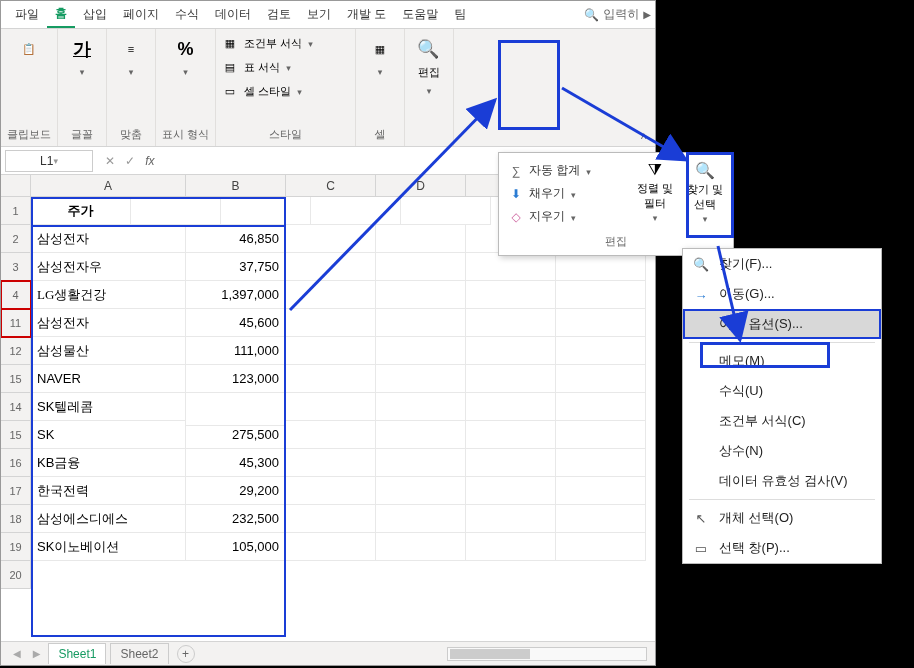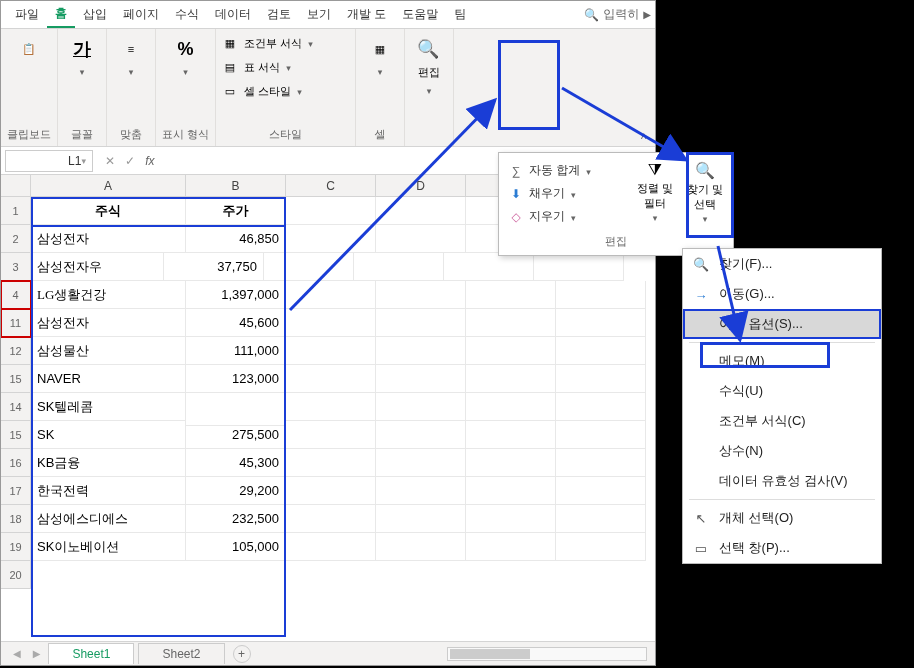--- a/index.html
+++ b/index.html
@@ -21,21 +21,21 @@
 .big-btn { display: flex; flex-direction: column; align-items: center; gap: 4px; padding: 4px 6px; font-size: 11px; text-align: center; }
 .big-btn .icn { width: 24px; height: 24px; display: flex; align-items: center; justify-content: center; }
 .small-row { display: flex; align-items: center; gap: 6px; font-size: 11px; padding: 2px 0; }
 .small-row .icn { width: 16px; height: 16px; display: flex; align-items: center; justify-content: center; }
 .drop { font-size: 9px; color: #666; margin-top: 2px; }
 
 .collapse-caret { position: absolute; right: 8px; bottom: 4px; font-size: 11px; color: #666; }
 
 
 .fbar { display: flex; height: 28px; border-bottom: 1px solid #d4d4d4; align-items: center; background: #fff; }
-.name-box { width: 88px; height: 22px; margin: 0 4px; border: 1px solid #ccc; display: flex; align-items: center; padding: 0 6px; font-size: 12px; color: #333; justify-content: flex-end; }
+.name-box { width: 88px; height: 22px; margin: 0 4px; border: 1px solid #ccc; display: flex; align-items: center; padding: 0 6px; font-size: 12px; color: #333; justify-content: center; }
 .fx-area { display: flex; align-items: center; gap: 10px; padding: 0 8px; color: #999; }
 .fx-area .fx { font-style: italic; font-size: 12px; color: #666; }
 
 
 .grid-area { position: relative; height: 466px; overflow: hidden; }
 .corner { position: absolute; left: 0; top: 0; width: 30px; height: 22px; background: #f3f2f1; border-right: 1px solid #d4d4d4; border-bottom: 1px solid #d4d4d4; }
 .col-headers { position: absolute; left: 30px; top: 0; height: 22px; display: flex; }
 .col-h { border-right: 1px solid #d4d4d4; border-bottom: 1px solid #d4d4d4; background: #f3f2f1; text-align: center; line-height: 22px; font-size: 12px; color: #444; }
 .col-A { width: 155px; } .col-B { width: 100px; } .col-C { width: 90px; } .col-D { width: 90px; } .col-E { width: 90px; } .col-F { width: 90px; }
 
@@ -48,21 +48,21 @@
 .cell { border-right: 1px solid #e8e8e8; border-bottom: 1px solid #e8e8e8; padding: 0 6px; line-height: 28px; font-size: 13px; overflow: hidden; white-space: nowrap; }
 .cell.hdr { font-weight: bold; text-align: center; background: #fff; }
 .cell.num { text-align: right; }
 
 .blue-border { position: absolute; left: 30px; top: 22px; width: 255px; height: 440px; border: 2px solid #1a3dd6; pointer-events: none; }
 .blue-mid { position: absolute; left: 30px; top: 50px; width: 255px; height: 0; border-top: 2px solid #1a3dd6; pointer-events: none; }
 
 
 .sheet-tabs { position: absolute; bottom: 0; left: 0; right: 0; height: 24px; background: #f3f2f1; border-top: 1px solid #d4d4d4; display: flex; align-items: center; padding: 0 8px; gap: 4px; }
 .sheet-nav { color: #aaa; font-size: 10px; padding: 0 4px; }
-.sheet-tab { padding: 3px 23px; font-size: 12px; background: #fff; border: 1px solid #ccc; border-bottom: none; color: #169b62; }
+.sheet-tab { padding: 3px 9px; font-size: 12px; background: #fff; border: 1px solid #ccc; border-bottom: none; color: #169b62; }
 .sheet-tab.inactive { background: #f3f2f1; color: #666; }
 .add-sheet { width: 18px; height: 18px; border: 1px solid #ccc; border-radius: 50%; text-align: center; line-height: 16px; color: #666; margin-left: 4px; }
 .hscroll { margin-left: auto; width: 200px; height: 14px; border: 1px solid #ccc; background: #f9f9f9; position: relative; }
 .hscroll::before { content: ""; position: absolute; left: 2px; top: 1px; width: 80px; height: 10px; background: #ccc; }
 
 
 .edit-panel { position: absolute; left: 498px; top: 152px; width: 236px; border: 1px solid #bbb; background: #fff; box-shadow: 2px 2px 6px rgba(0,0,0,0.2); padding: 6px; z-index: 10; }
 .edit-panel .row1 { display: flex; gap: 6px; }
 .edit-panel .col1 { flex: 1; }
 .edit-panel .mini { display: flex; align-items: center; gap: 6px; padding: 3px 4px; font-size: 12px; color: #333; }
@@ -222,37 +222,36 @@
         <div class="row-h">14</div>
         <div class="row-h">15</div>
         <div class="row-h">16</div>
         <div class="row-h">17</div>
         <div class="row-h">18</div>
         <div class="row-h">19</div>
         <div class="row-h">20</div>
       </div>
     <div class="cells" id="cells">
         <div class="row">
-          <div class="cell hdr" style="width: 155px;">주식</div>
           <div class="cell hdr" style="width: 100px;">주가</div>
           <div class="cell" style="width: 90px;"></div>
           <div class="cell" style="width: 90px;"></div>
           <div class="cell" style="width: 90px;"></div>
           <div class="cell" style="width: 90px;"></div>
         </div>
         <div class="row">
           <div class="cell" style="width: 155px;">삼성전자</div>
           <div class="cell num" style="width: 100px;">46,850</div>
           <div class="cell" style="width: 90px;"></div>
           <div class="cell" style="width: 90px;"></div>
           <div class="cell" style="width: 90px;"></div>
           <div class="cell" style="width: 90px;"></div>
         </div>
         <div class="row">
-          <div class="cell" style="width: 133px;">삼성전자우</div>
+          <div class="cell" style="width: 155px;">삼성전자우</div>
           <div class="cell num" style="width: 100px;">37,750</div>
           <div class="cell" style="width: 90px;"></div>
           <div class="cell" style="width: 90px;"></div>
           <div class="cell" style="width: 90px;"></div>
           <div class="cell" style="width: 90px;"></div>
         </div>
         <div class="row">
           <div class="cell" style="width: 155px; font-family: Liberation Serif, serif;">LG생활건강</div>
           <div class="cell num" style="width: 100px;">1,397,000</div>
           <div class="cell" style="width: 90px;"></div>

